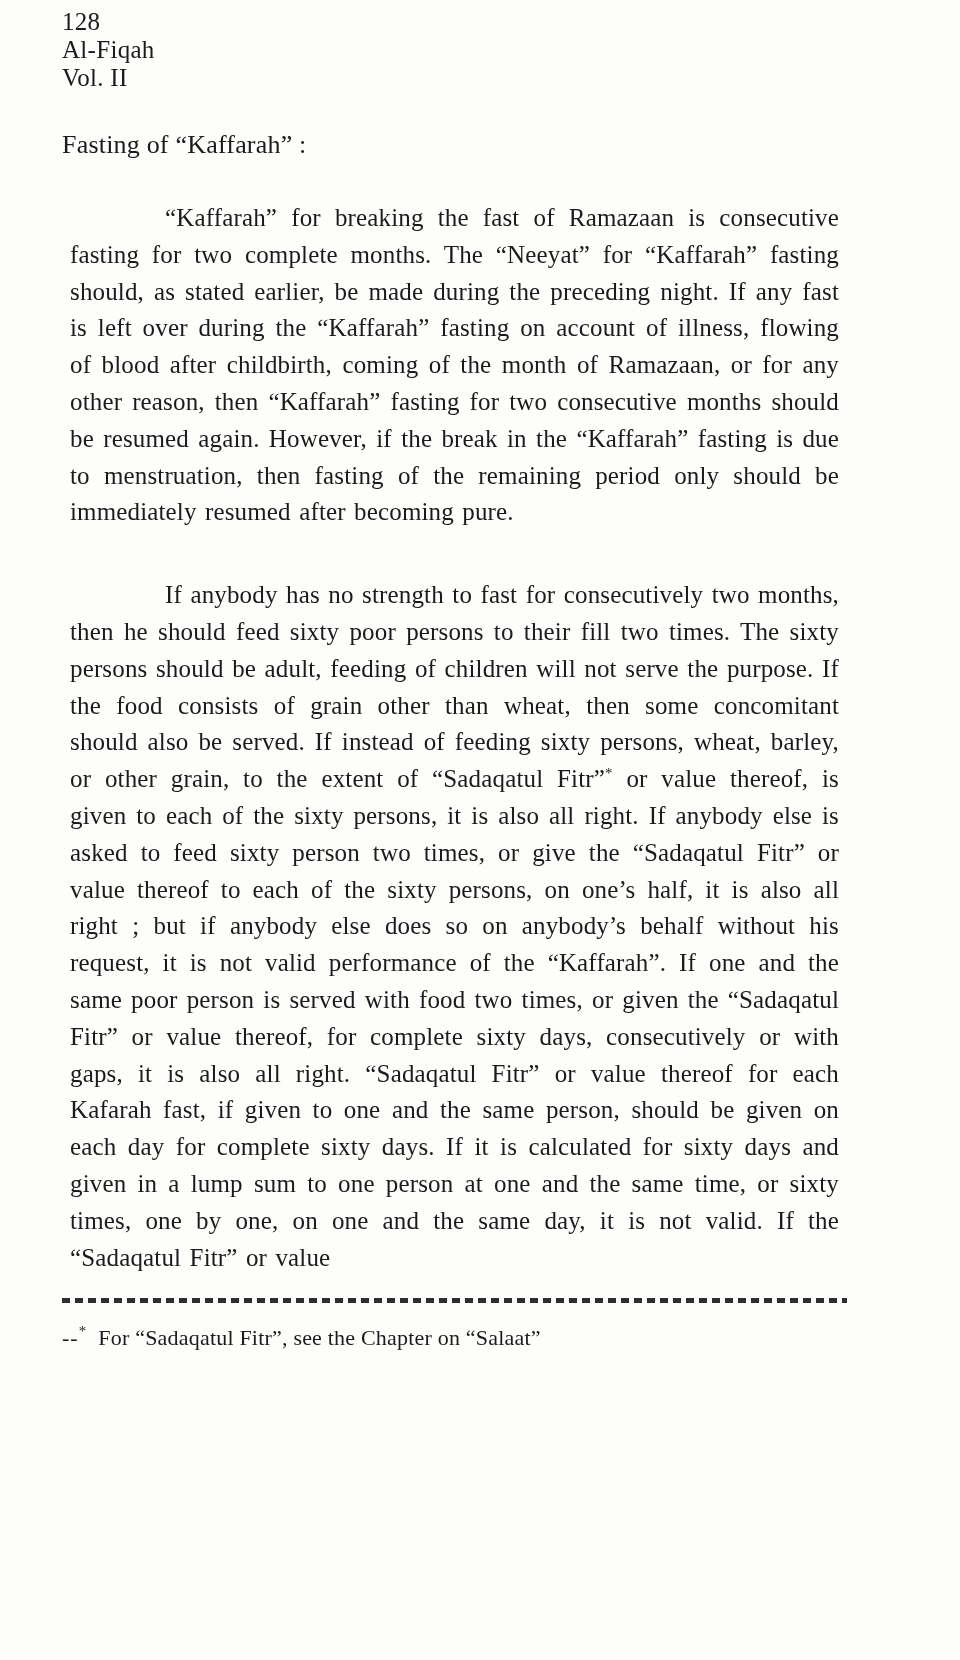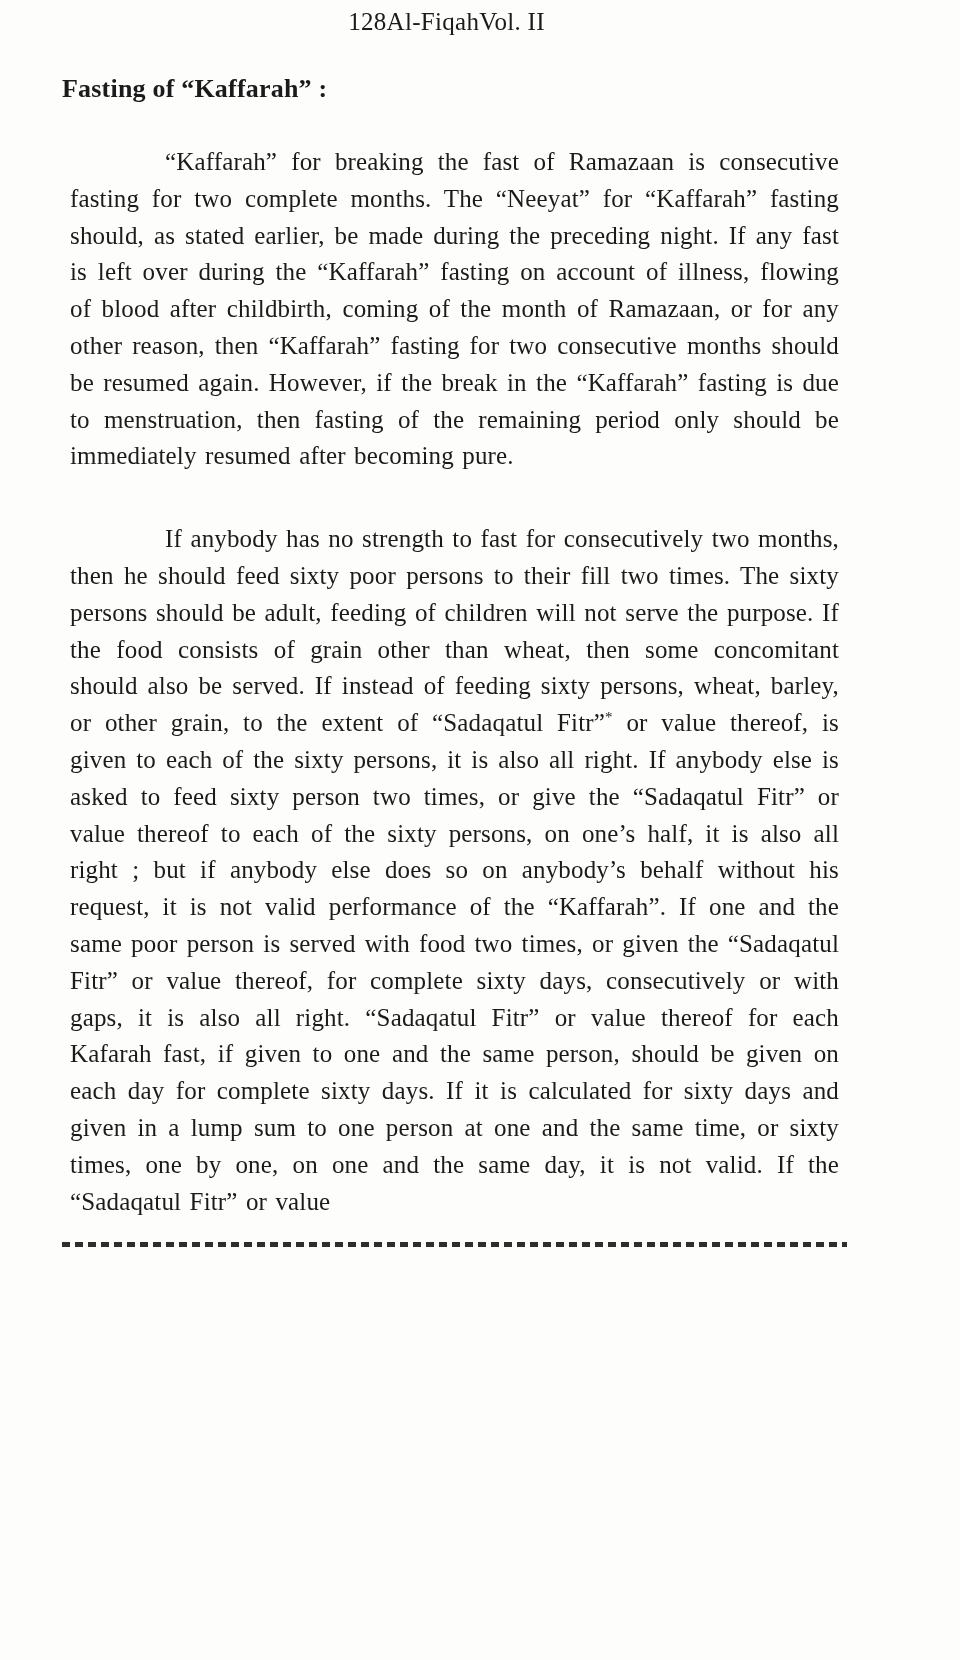--- a/index.html
+++ b/index.html
@@ -16,29 +16,30 @@
     -webkit-font-smoothing: antialiased;
   }
   .page {
     box-sizing: border-box;
     width: 960px;
     height: 1660px;
     padding: 8px 113px 0 62px; 
   }
   .page-header {
     display: flex;
-    justify-content: center;
+    justify-content: space-between;
     align-items: baseline;
     font-size: 25px;
     letter-spacing: 0.3px;
     padding-right: 16px;
+    flex-direction: column;
   }
   .section-heading {
     font-size: 26px;
-    font-weight: bold;
+    font-weight: normal;
     letter-spacing: 0.2px;
     margin: 0;
   }
   .heading-1 { margin-top: 38px; }
   .heading-2 { margin-top: 44px; }
   .body-paragraph {
     margin: 8px;
     margin-top: 40px;
     font-size: 25px;
     line-height: 36.8px;
@@ -86,14 +87,15 @@
 
   <h2 class="section-heading heading-1">Fasting of “Kaffarah” :</h2>
 
   <p class="body-paragraph">“Kaffarah” for breaking the fast of Ramazaan is consecutive fasting for two complete months. The “Neeyat” for “Kaffarah” fasting should, as stated earlier, be made during the preceding night. If any fast is left over during the “Kaffarah” fasting on account of illness, flowing of blood after childbirth, coming of the month of Ramazaan, or for any other reason, then “Kaffarah” fasting for two consecutive months should be resumed again. However, if the break in the “Kaffarah” fasting is due to menstruation, then fasting of the remaining period only should be immediately resumed after becoming pure.</p>
 
 
   <p class="body-paragraph second"><span>If anybody has no strength to fast for consecutively two months, then he should feed sixty poor persons to their fill two times. The sixty persons should be adult, feeding of children will not serve the purpose. If the food consists of grain other than wheat, then some concomitant should also be served. If instead of feeding sixty persons, wheat, barley, or other grain, to the extent of “Sadaqatul Fitr”</span><sup class="footnote-ref">*</sup><span> or value thereof, is given to each of the sixty persons, it is also all right. If anybody else is asked to feed sixty person two times, or give the “Sadaqatul Fitr” or value thereof to each of the sixty persons, on one’s half, it is also all right ; but if anybody else does so on anybody’s behalf without his request, it is not valid performance of the “Kaffarah”. If one and the same poor person is served with food two times, or given the “Sadaqatul Fitr” or value thereof, for complete sixty days, consecutively or with gaps, it is also all right. “Sadaqatul Fitr” or value thereof for each Kafarah fast, if given to one and the same person, should be given on each day for complete sixty days. If it is calculated for sixty days and given in a lump sum to one person at one and the same time, or sixty times, one by one, on one and the same day, it is not valid. If the “Sadaqatul Fitr” or value</span></p>
 
   <div class="footnote-divider"></div>
 
+  <p class="footnote-line"><span class="footnote-prefix">--</span><sup class="footnote-ref">*</sup><span class="footnote-text">For “Sadaqatul Fitr”, see the Chapter on “Salaat”</span></p>
 
 </div>
 
 </body></html>

